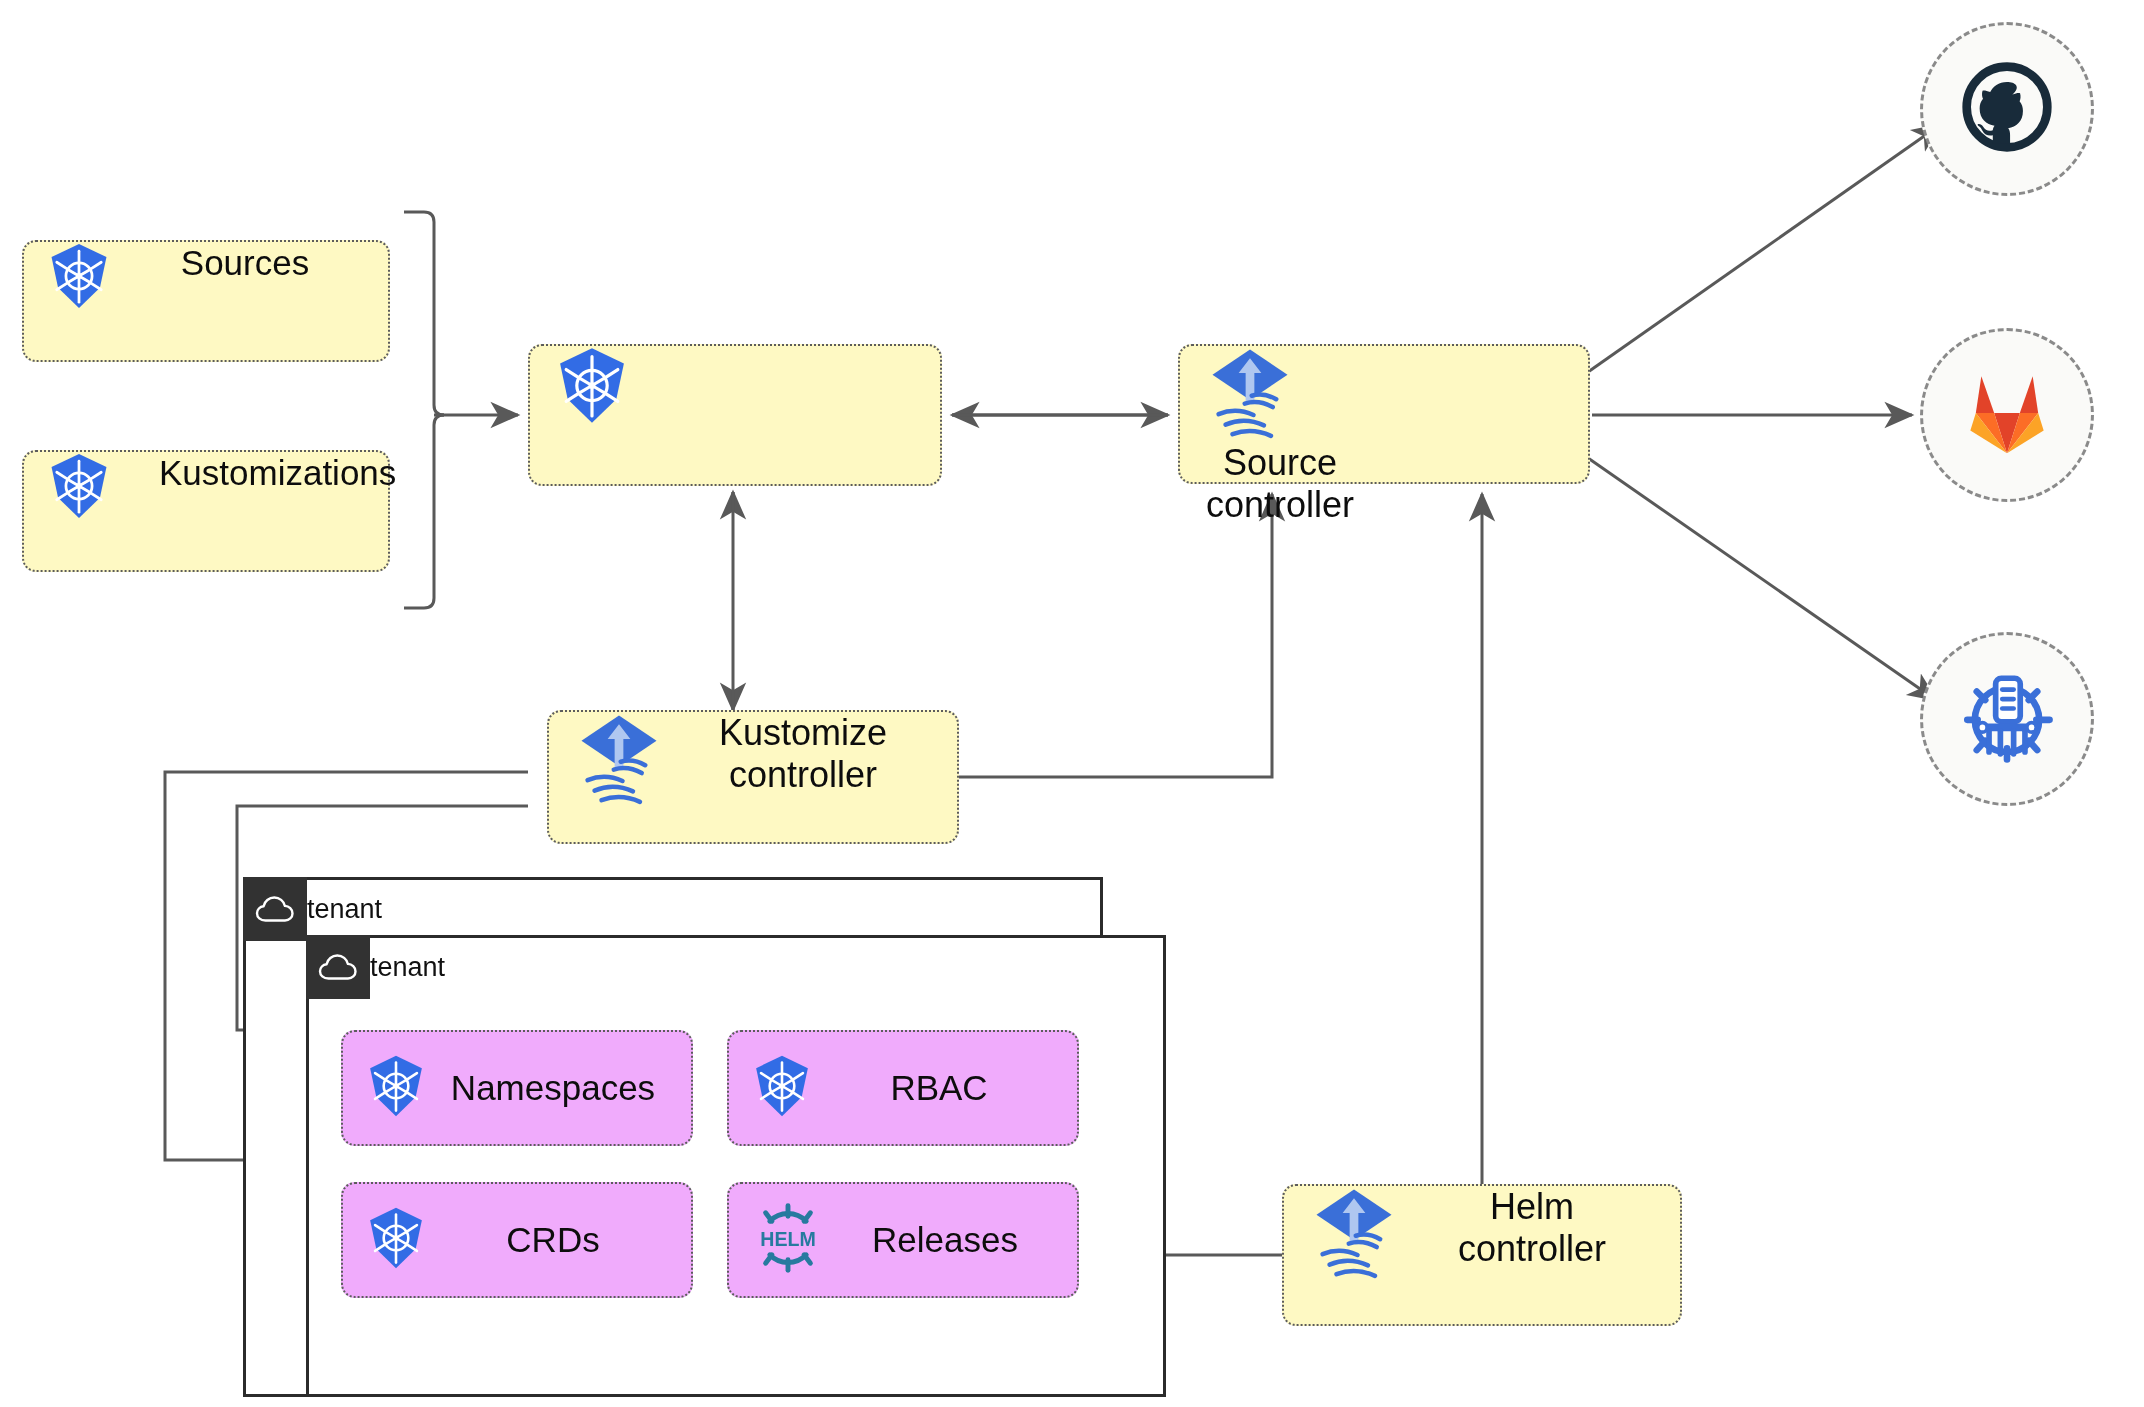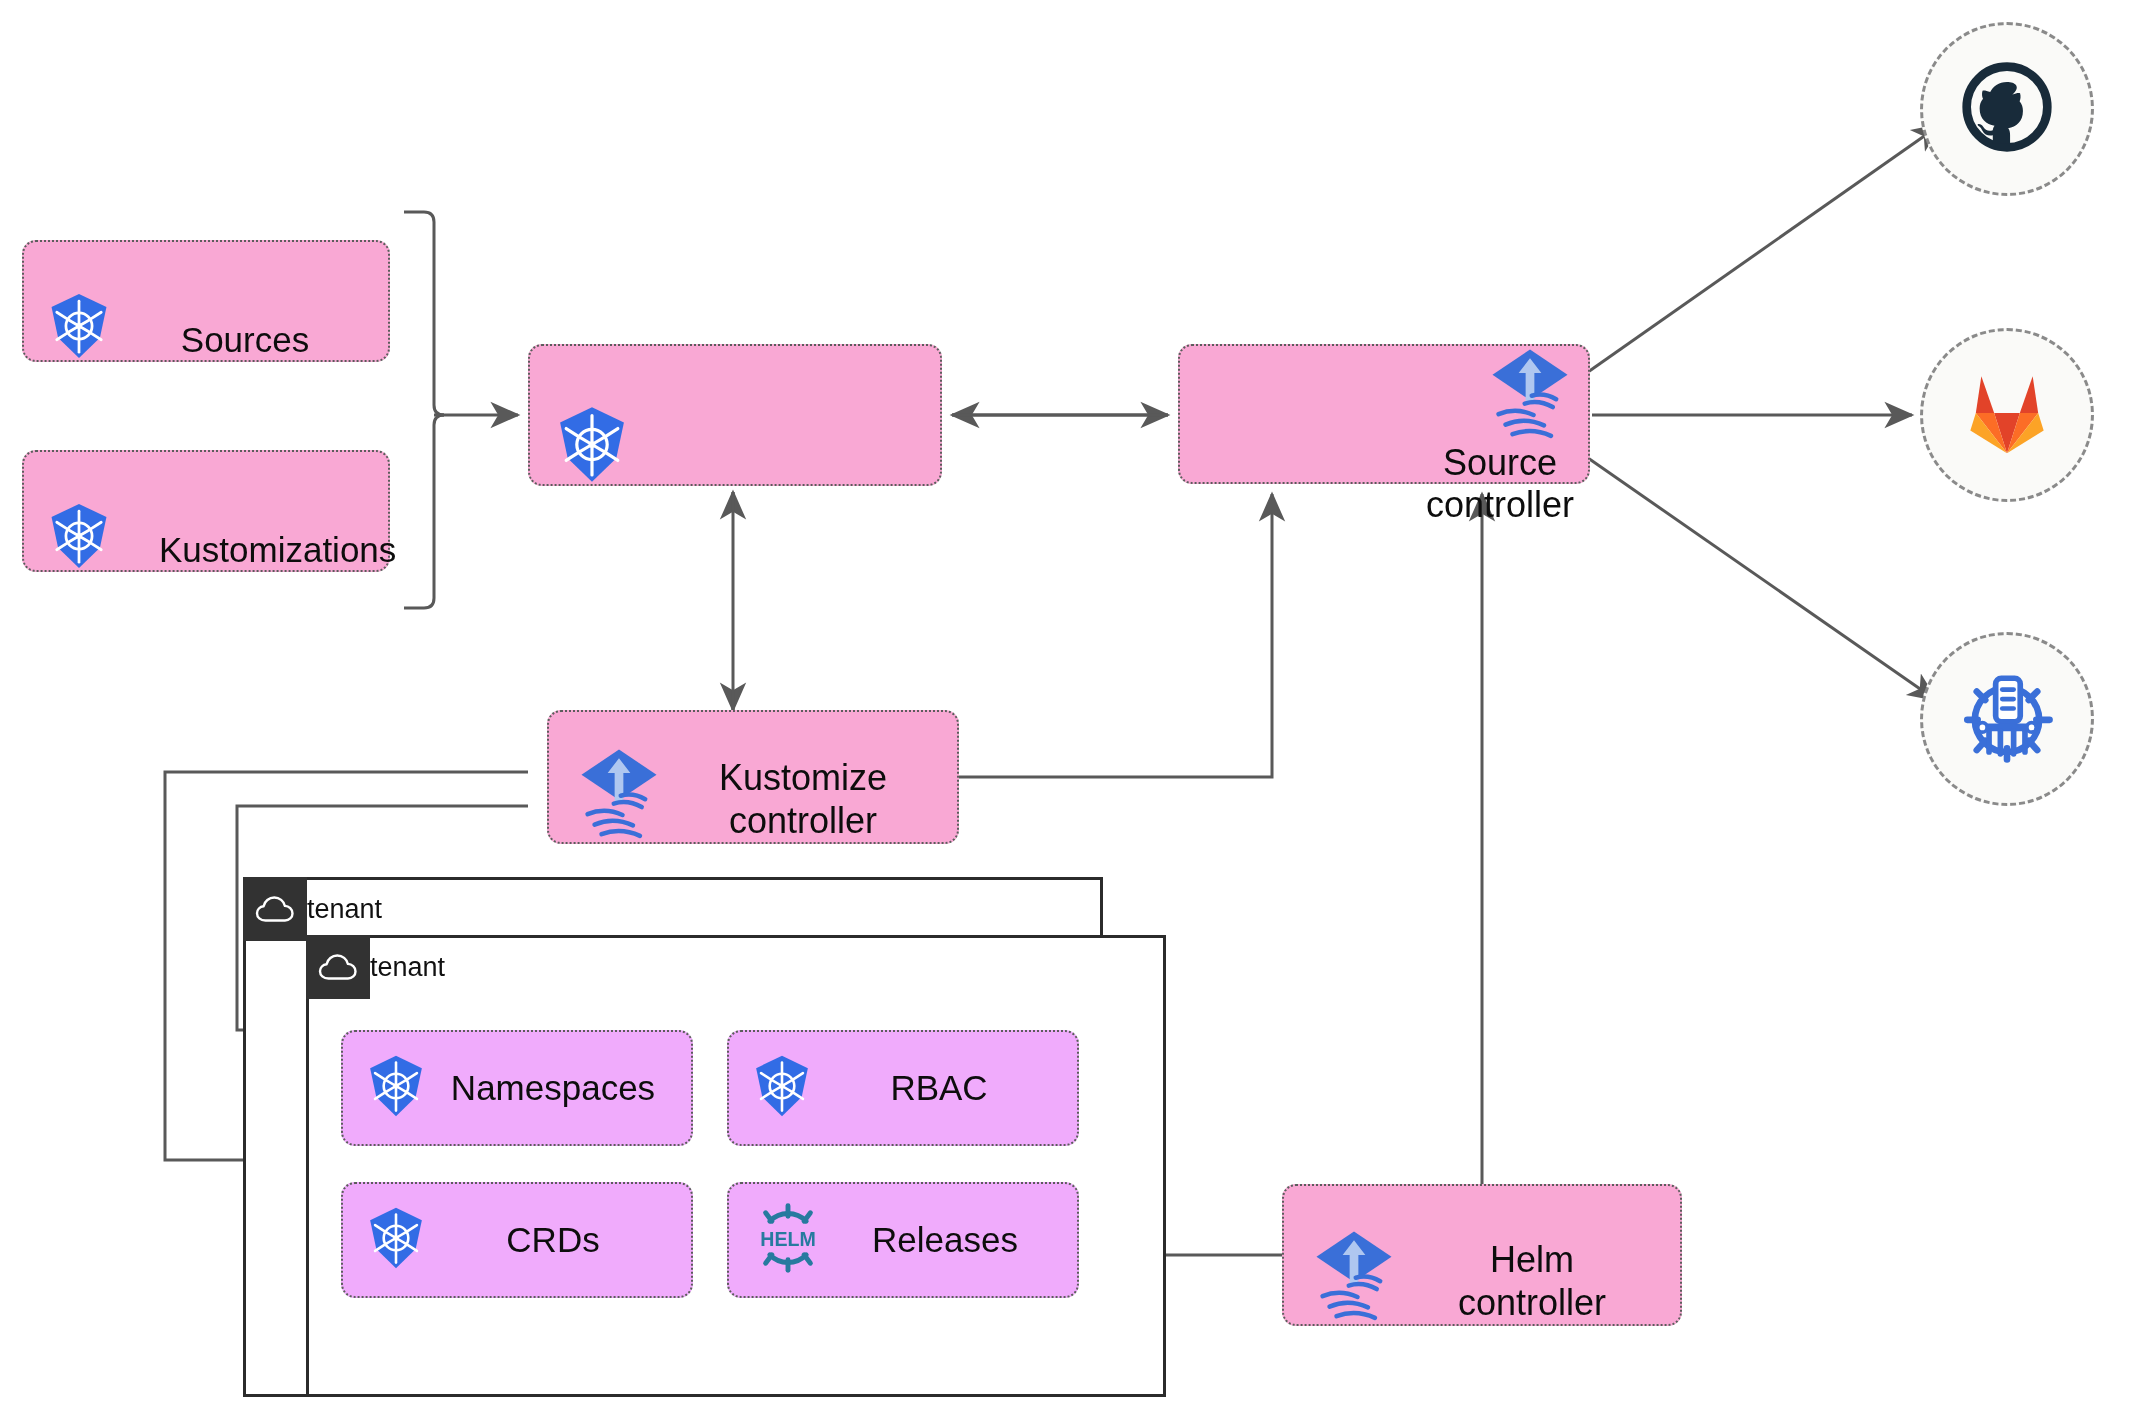--- a/index.html
+++ b/index.html
@@ -24,25 +24,25 @@
     top: 0;
     width: 2144px;
     height: 1407px;
     pointer-events: none;
   }
 
   
   .card {
     position: absolute;
     box-sizing: border-box;
-    background: #f9a8d4;
+    background: #fef9c3;
     border: 2px dotted #5c5c5c;
     border-radius: 14px;
     display: flex;
-    align-items: flex-end;
+    align-items: flex-start;
     z-index: 5;
   }
   .card .glyph {
     flex: 0 0 auto;
     display: flex;
     align-items: center;
     justify-content: center;
   }
   .card .ctext {
     flex: 1 1 auto;

